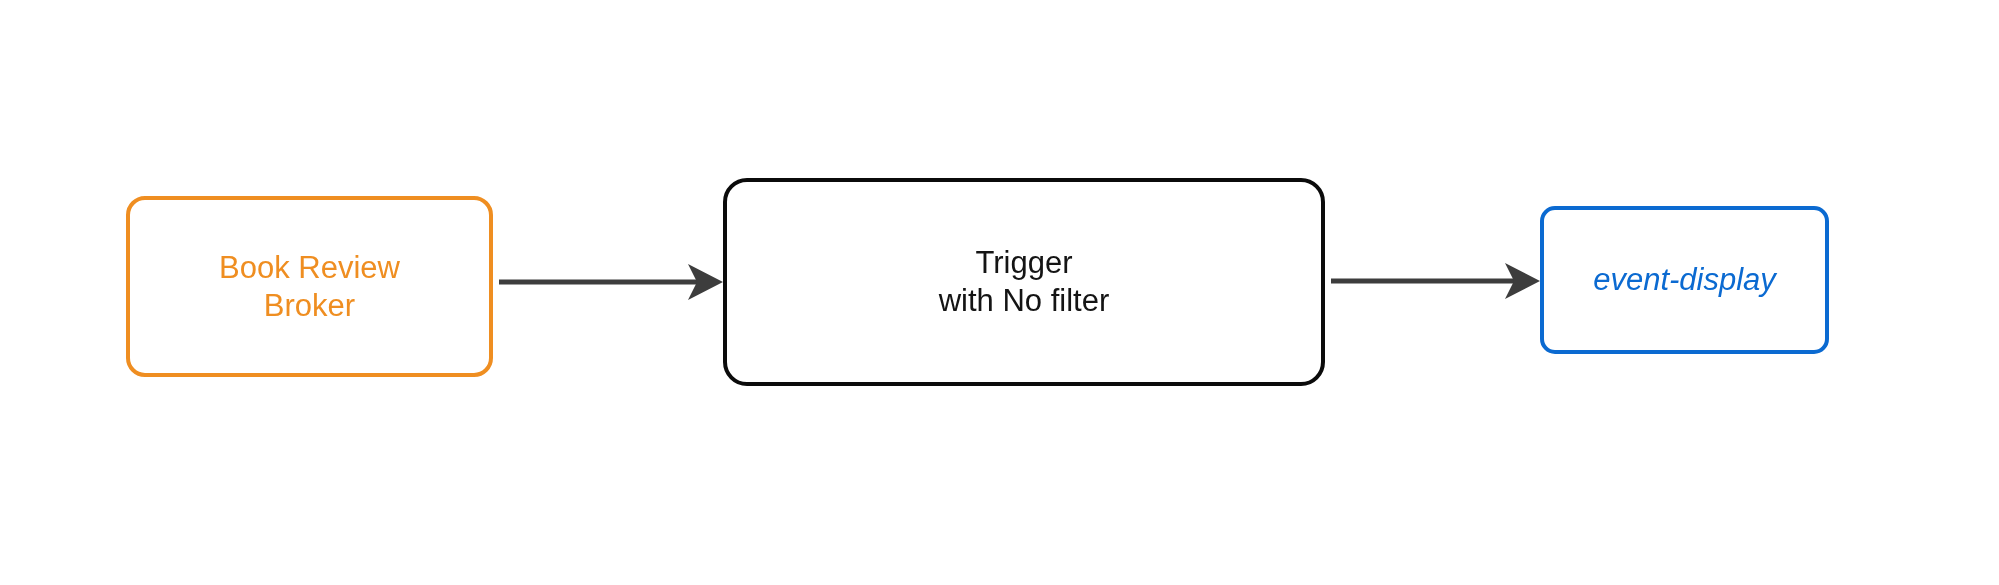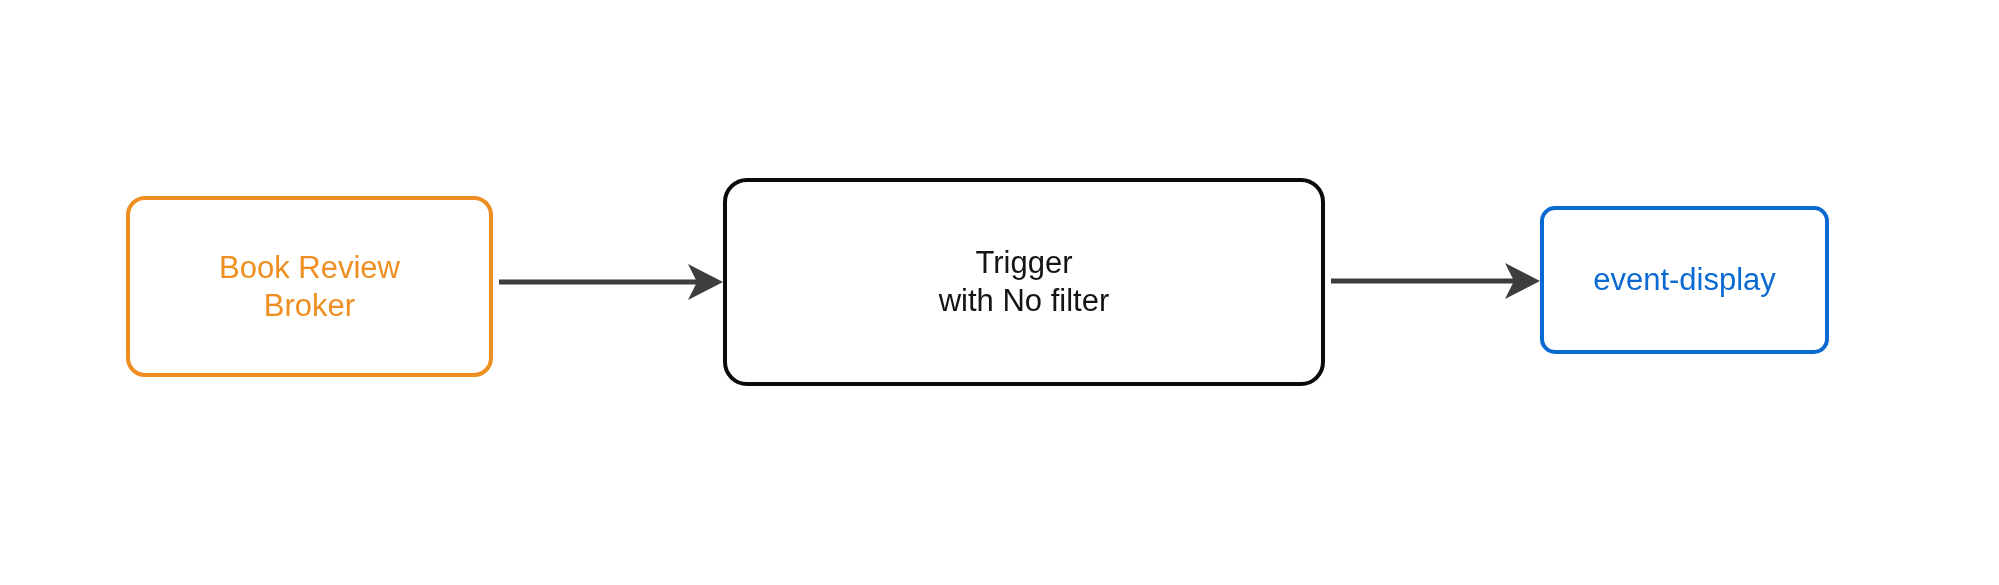--- a/index.html
+++ b/index.html
@@ -57,20 +57,21 @@
   
   #node-sink {
     left: 1540px;
     top: 206px;
     width: 289px;
     height: 148px;
     border: 4px solid #0b6ad1;
     border-radius: 15px;
     color: #0b6ad1;
     font-size: 31px;
+    font-style: italic;
   }
 
   .node .label {
     display: block;
     padding: 0 8px;
   }
 
   
   .edge {
     position: absolute;

